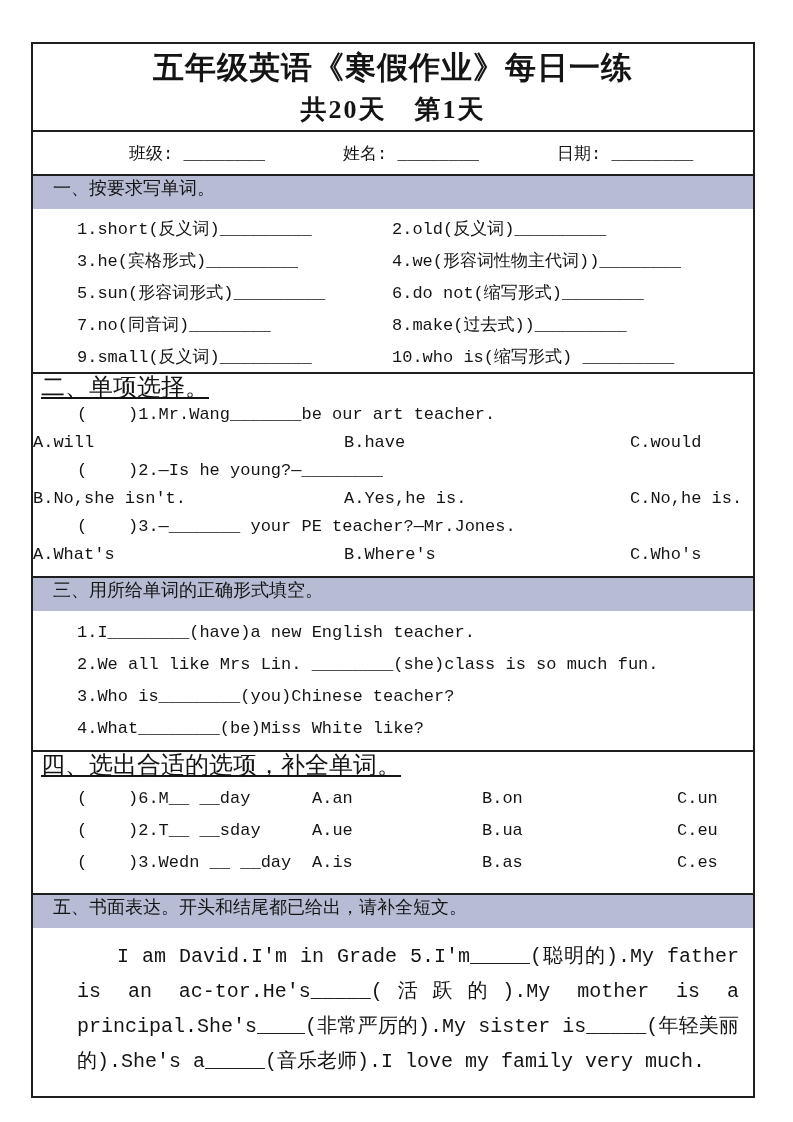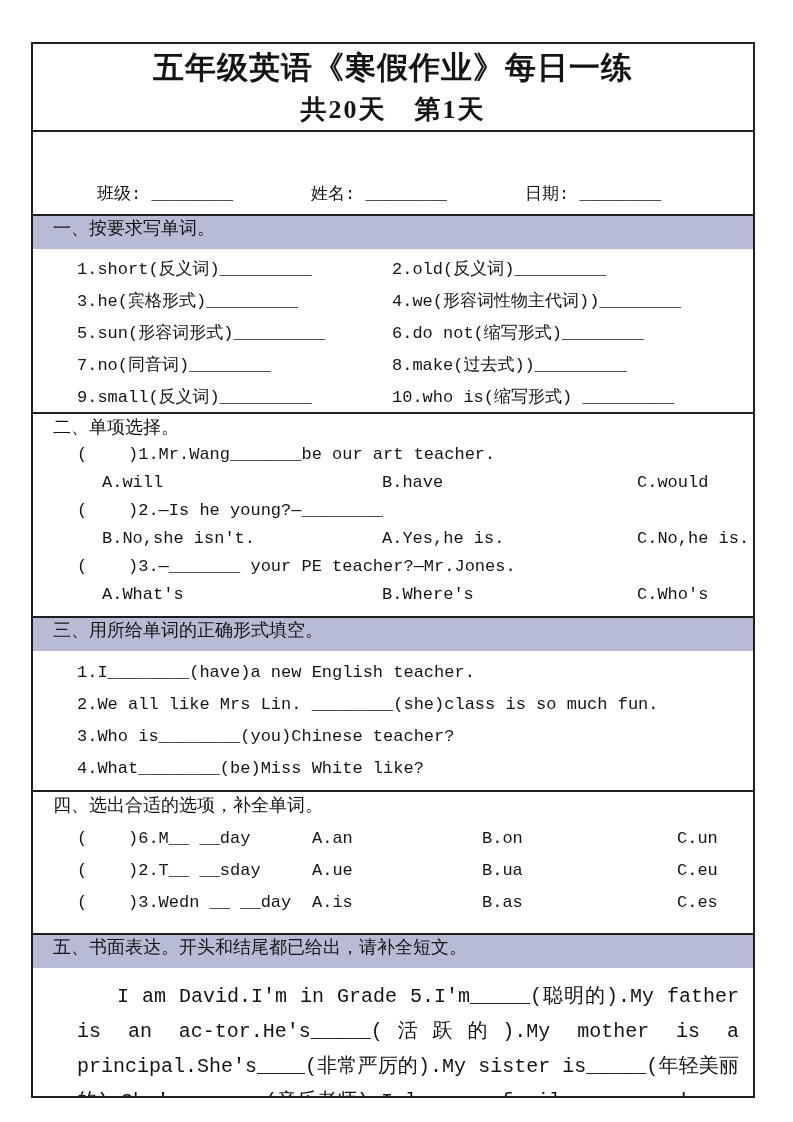--- a/index.html
+++ b/index.html
@@ -32,55 +32,55 @@
     font-family:"Liberation Serif","DejaVu Serif",serif;
     font-weight:bold;
   }
   .t1{font-size:31px;line-height:46px;margin-top:1px;letter-spacing:1px;}
   .t2{font-size:26px;line-height:38px;letter-spacing:2px;}
   
   .info-row{
     box-sizing:border-box;height:44px;
     border-bottom:2px solid var(--line);
     display:flex;align-items:center;
-    padding-left:64px;gap:78px;
+    padding-left:96px;gap:78px;
     font-size:17px;
-    margin-top:40px;
   }
   .info-item{white-space:pre;}
   .info-item .blank{letter-spacing:0;}
   
   .sec{box-sizing:border-box;overflow:hidden;}
   .sec.topline{border-top:2px solid var(--line);}
   .band{
     height:33px;line-height:25px;
     background:var(--band);
     font-size:18px;padding-left:20px;
     font-family:Liberation Serif, serif;
     white-space:pre;
   }
   .plain-head{
     height:27px;line-height:27px;
-    font-size:18px;padding-left:20px;
+    font-size:24px;padding-left:8px;
     font-family:"Liberation Serif","DejaVu Serif",serif;
     white-space:pre;
+    text-decoration:underline;
   }
   .item,.qline{font-size:17px;white-space:pre-wrap;}
   
   .sec1{height:196px;}
   .grid2{
     display:grid;grid-template-columns:315px auto;
     margin:5px 0 0 44px;line-height:32px;
   }
   
   .sec2{height:204px;}
   .qline{margin-left:44px;line-height:28px;}
   .optrow{
     display:grid;grid-template-columns:280px 255px auto;
-    margin-left:69px;line-height:28px;
+    line-height:28px;gap:31px;
   }
   
   .sec3{height:174px;}
   .sec3 .qline{line-height:32px;}
   .sec3 .qpad{margin-top:6px;}
   
   .sec4{height:143px;}
   .grid4{
     display:grid;grid-template-columns:235px 170px 195px auto;
     margin-left:44px;line-height:32px;

